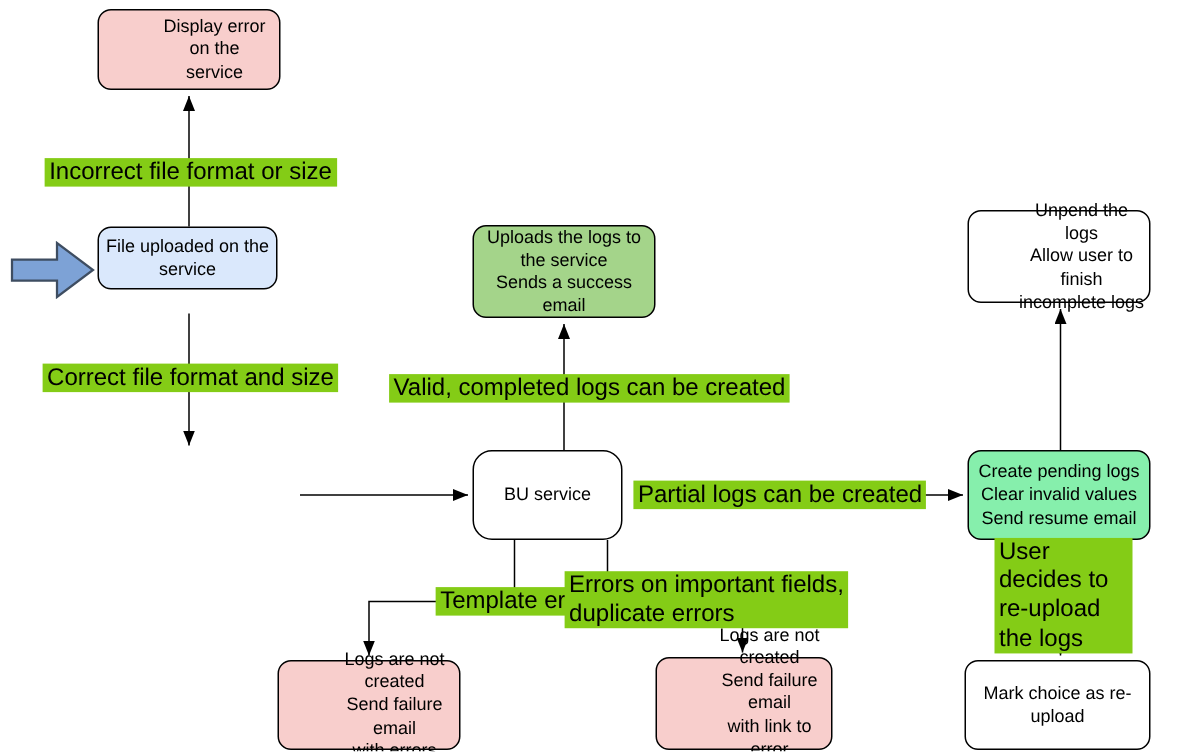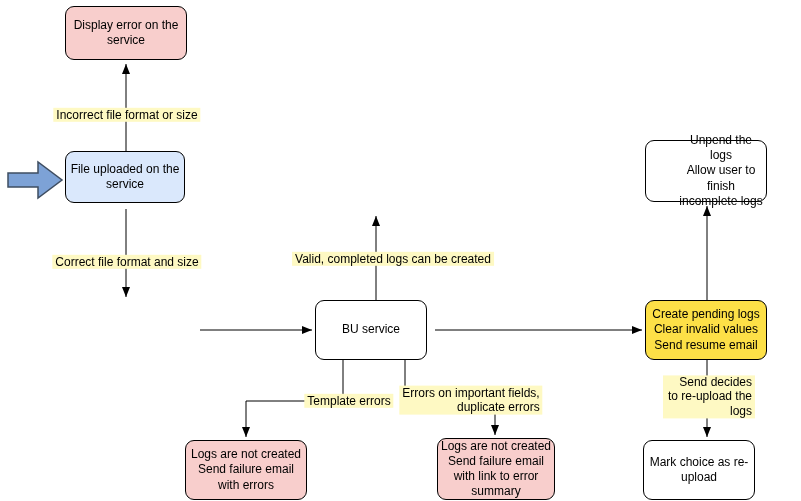--- a/index.html
+++ b/index.html
@@ -8,30 +8,30 @@
     font-family:"Liberation Sans",sans-serif;
   }
   #edges{position:absolute;left:0;top:0;width:801px;height:501px;}
   .node{
     position:absolute;box-sizing:border-box;
     border:1px solid #000;border-radius:9px;
     display:flex;align-items:center;justify-content:center;
     text-align:center;white-space:pre-line;
     font-size:12px;line-height:1.27;color:#000;padding:2px;
   }
-  .pink{background:#f8cecc;}
+  .pink{background:#f8cecc;padding-left:36px;}
   .blue{background:#dae8fc;}
   .green{background:#a4d48a;}
-  .yellow{background:#fde047;}
+  .yellow{background:#86efac;}
   .white{background:#ffffff;}
   .elabel{
     position:absolute;transform:translate(-50%,-50%);
-    background:#fef9c3;padding:0 3px;
-    font-size:12px;line-height:1.2;color:#000;
-    text-align:right;white-space:pre-line;
+    background:#84cc16;padding:0 3px;
+    font-size:16px;line-height:1.2;color:#000;
+    text-align:left;white-space:pre-line;
   }
 </style>
 </head>
 <body>
 
 <div id="canvas">
 
   <svg id="edges" viewBox="0 0 801 501">
     <defs>
       <marker id="arr" markerWidth="12" markerHeight="10" refX="10" refY="4" orient="auto" markerUnits="userSpaceOnUse">
@@ -46,40 +46,45 @@
     <path d="M707,300 L707,206" stroke="#000" fill="none" marker-end="url(#arr)"></path>
     <path d="M707,360 L707,437" stroke="#000" fill="none" marker-end="url(#arr)"></path>
     <path d="M343,360 L343,401 L246,401 L246,437" stroke="#000" fill="none" marker-end="url(#arr)"></path>
     <path d="M405,360 L405,386" stroke="#000" fill="none"></path>
     <path d="M495,412 L495,435" stroke="#000" fill="none" marker-end="url(#arr)"></path>
     <polygon points="8,173 38,173 38,162 62,180 38,198 38,187 8,187" fill="#7da2d6" stroke="#3e4d61" stroke-width="1.5"></polygon>
   </svg>
 
   <div class="node pink" style="left:65px;top:6px;width:122px;height:54px;">Display error on the
 service</div>
-  <div class="node blue" style="left:65px;top:151px;width:120px;height:52px;">File uploaded on the
+  <div class="node blue" style="left:65px;top:151px;width:120px;height:42px;">File uploaded on the
 service</div>
-  <div class="node white" style="left:315px;top:300px;width:112px;height:60px;">BU service</div>
+  <div class="node white" style="left:315px;top:300px;width:100px;height:60px;border-radius:13px;">BU service</div>
+  <div class="node green" style="left:315px;top:150px;width:122px;height:62px;">Uploads the logs to
+the service
+Sends a success
+email</div>
   <div class="node yellow" style="left:645px;top:300px;width:122px;height:60px;">Create pending logs
 Clear invalid values
 Send resume email</div>
   <div class="node white" style="left:645px;top:140px;width:122px;height:62px;padding-left:32px;">Unpend the logs
 Allow user to finish
 incomplete logs</div>
-  <div class="node white" style="left:643px;top:440px;width:112px;height:60px;">Mark choice as re-
+  <div class="node white" style="left:643px;top:440px;width:124px;height:60px;">Mark choice as re-
 upload</div>
   <div class="node pink" style="left:185px;top:440px;width:122px;height:60px;">Logs are not created
 Send failure email
 with errors</div>
   <div class="node pink" style="left:437px;top:438px;width:118px;height:62px;">Logs are not created
 Send failure email
 with link to error
 summary</div>
 
   <div class="elabel" style="left:127px;top:115px;">Incorrect file format or size</div>
-  <div class="elabel" style="left:127px;top:262px;">Correct file format and size</div>
+  <div class="elabel" style="left:127px;top:252px;">Correct file format and size</div>
   <div class="elabel" style="left:393px;top:259px;">Valid, completed logs can be created</div>
+  <div class="elabel" style="left:520px;top:330px;">Partial logs can be created</div>
   <div class="elabel" style="left:330px;top:401px;margin-left:19px;">Template errors</div>
   <div class="elabel" style="left:471px;top:400px;">Errors on important fields,
 duplicate errors</div>
-  <div class="elabel" style="left:709px;top:397px;">Send decides to re-upload the logs</div>
+  <div class="elabel" style="left:709px;top:397px;">User decides to re-upload the logs</div>
 
 </div>
 
 </body></html>

